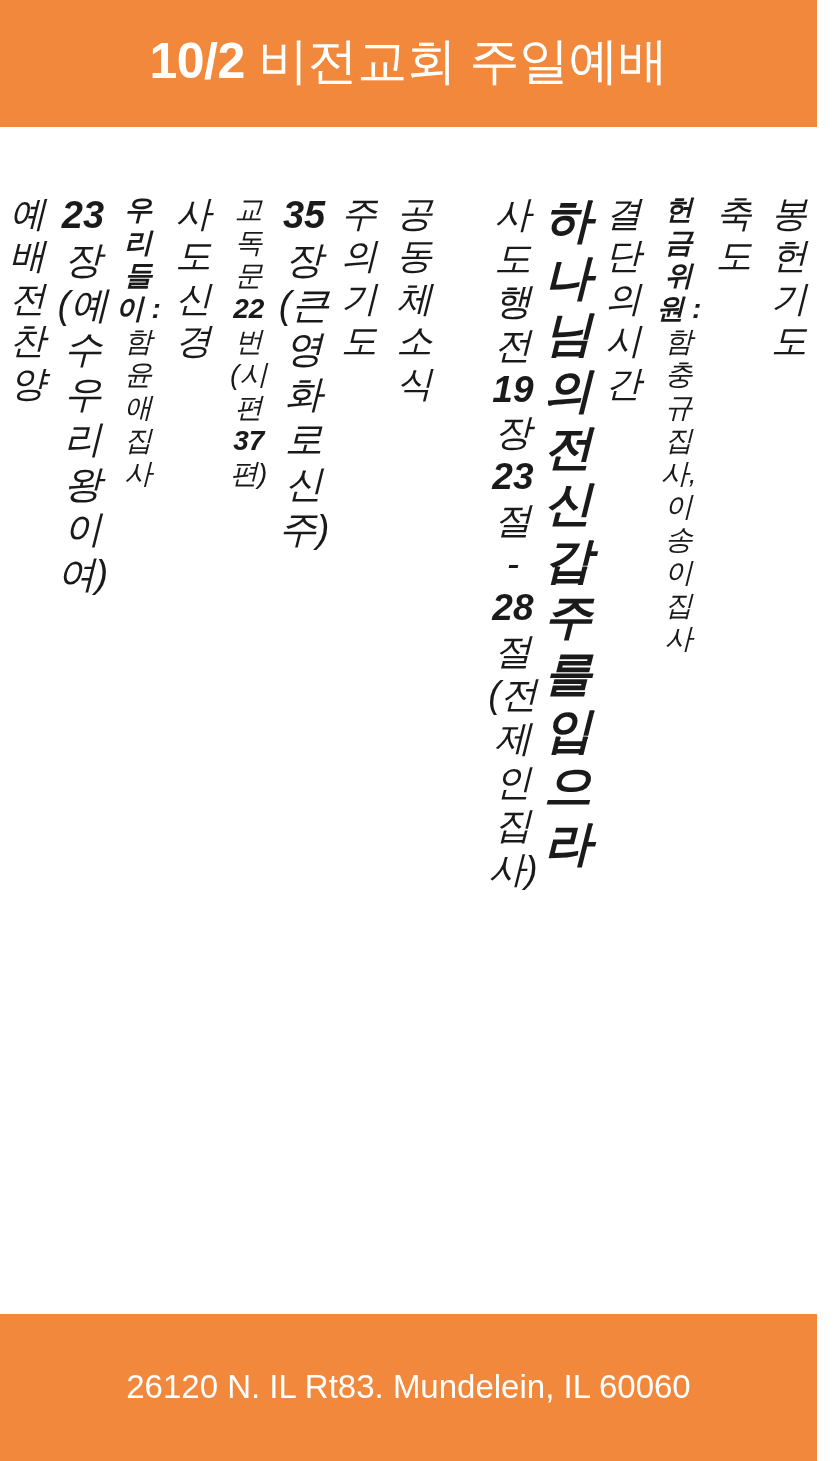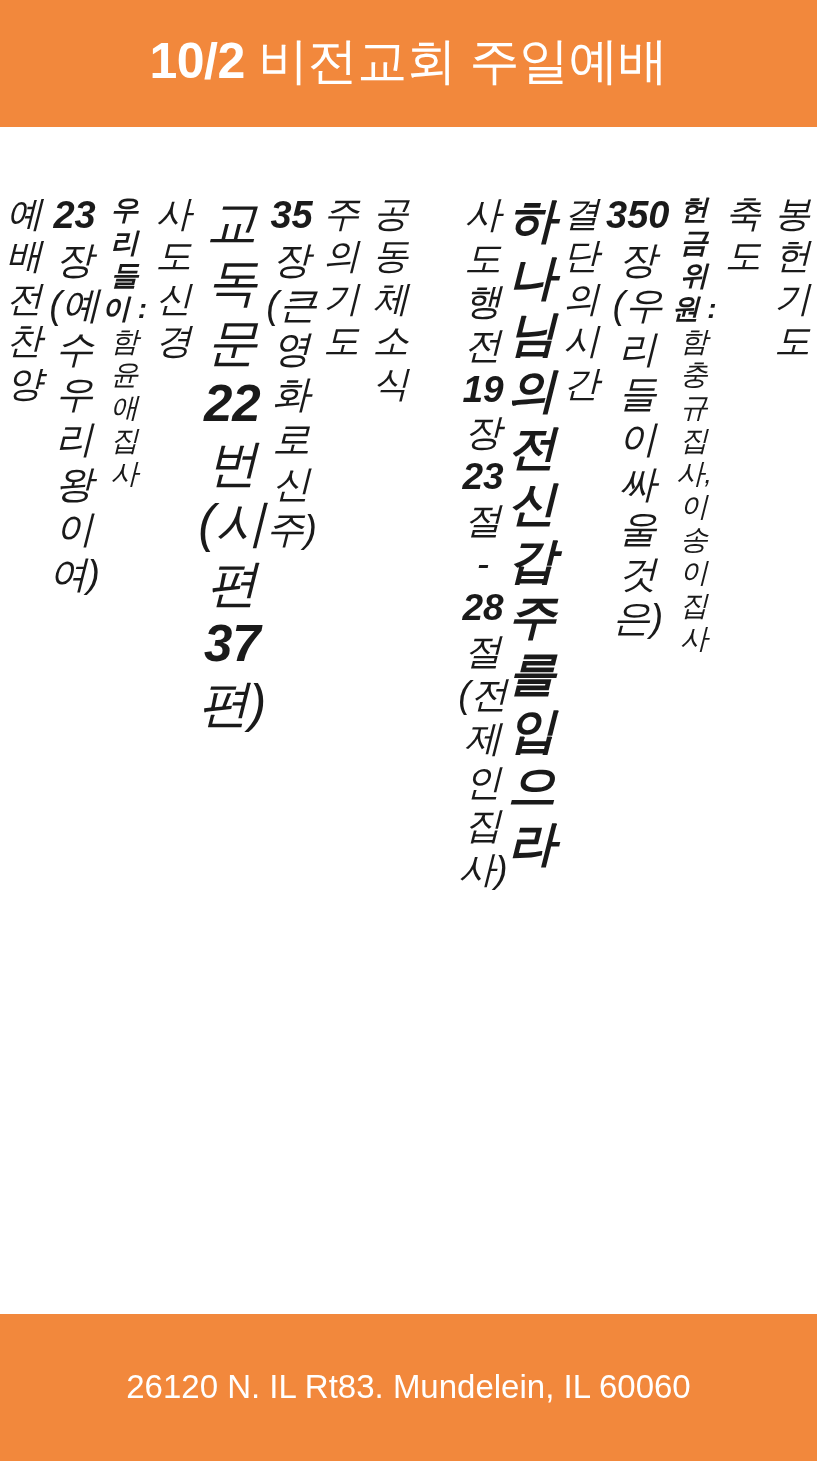--- a/index.html
+++ b/index.html
@@ -76,21 +76,21 @@
   }
   .sub {
     font-size: 28px;
     font-weight: normal;
     margin-bottom: 28px;
   }
   .sub b {
     font-weight: bold;
   }
   .responsive {
-    font-size: 51px;
+    font-size: 28px;
     font-weight: normal;
     margin-bottom: 32px;
   }
   .responsive b {
     font-weight: bold;
   }
   .scripture {
     font-size: 37px;
     font-weight: normal;
     margin-bottom: 26px;
@@ -167,23 +167,20 @@
     <div class="line reg">공동체 소식</div>
 
     <div class="line scripture">
       <span>사도행전 </span><b>19</b><span>장 </span><b>23</b><span>절 - </span><b>28</b><span>절(전제인 집사)</span>
     </div>
 
     <div class="line sermon">하나님의 전신갑주를 입으라</div>
 
     <div class="line reg">결단의 시간</div>
 
-    <div class="line hymn">
-      <b>350</b><span>장(우리들이 싸울 것은)</span>
-    </div>
 
     <div class="line sub gap-after-offering">
       <b>헌금위원 : </b><span>함충규 집사, 이송이 집사</span>
     </div>
 
     <div class="line reg">축도</div>
 
     <div class="line reg">봉헌기도</div>
 
   </div>

